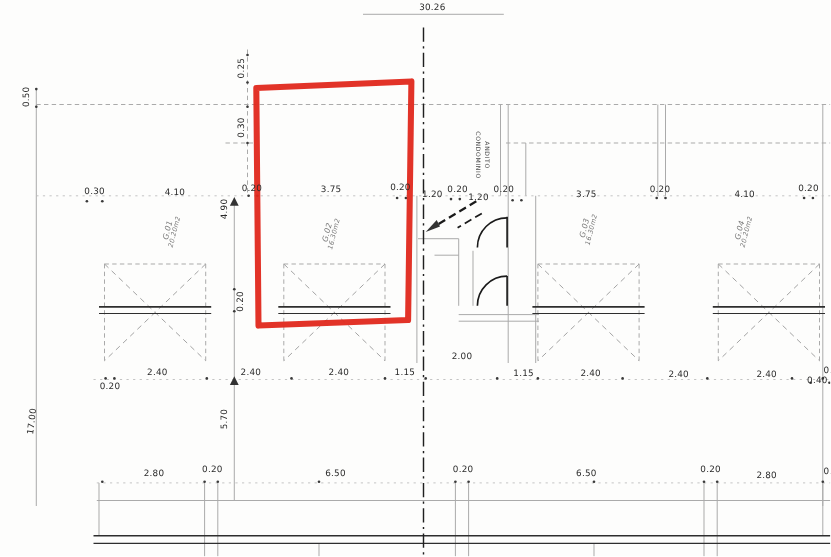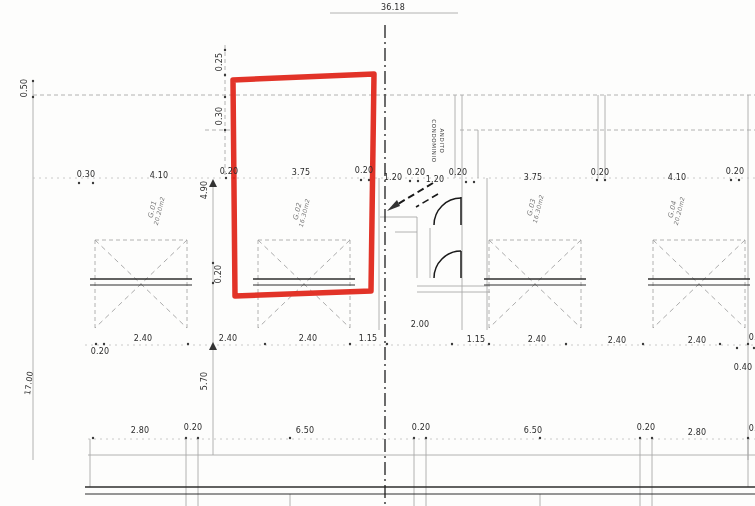--- a/index.html
+++ b/index.html
@@ -176,21 +176,21 @@
         <circle class="dot" cx="640" cy="438" r="1.2"></circle>
     <circle class="dot" cx="652" cy="438" r="1.2"></circle>
         <circle class="dot" cx="748" cy="438" r="1.2"></circle>
     <polygon class="tri" points="209,187 213,179 217,187"></polygon>
     <polygon class="tri" points="209,350 213,342 217,350"></polygon>
   </g>
 
   <path class="red" d="M233,80 L374,74 L371,291 L235,296 Z" stroke="#e0281c"></path>
 </svg>
 
-<span class="lbl" style="left:393px;top:7px">36.18</span>
+<span class="lbl" style="left:393px;top:7px">30.26</span>
 
 <span class="lbl" style="left:86px;top:174px">0.30</span>
 <span class="lbl" style="left:159px;top:175px">4.10</span>
 <span class="lbl" style="left:229px;top:171px">0.20</span>
 <span class="lbl" style="left:301px;top:172px">3.75</span>
 <span class="lbl" style="left:364px;top:170px">0.20</span>
 <span class="lbl" style="left:393px;top:177px">1.20</span>
 <span class="lbl" style="left:416px;top:172px">0.20</span>
 <span class="lbl" style="left:435px;top:179px">1.20</span>
 <span class="lbl" style="left:458px;top:172px">0.20</span>
@@ -203,21 +203,21 @@
 <span class="lbl" style="left:143px;top:338px">2.40</span>
 <span class="lbl" style="left:228px;top:338px">2.40</span>
 <span class="lbl" style="left:308px;top:338px">2.40</span>
 <span class="lbl" style="left:368px;top:338px">1.15</span>
 <span class="lbl" style="left:420px;top:324px">2.00</span>
 <span class="lbl" style="left:476px;top:339px">1.15</span>
 <span class="lbl" style="left:537px;top:339px">2.40</span>
 <span class="lbl" style="left:617px;top:340px">2.40</span>
 <span class="lbl" style="left:697px;top:340px">2.40</span>
 <span class="lbl" style="left:758px;top:337px">0.20</span>
-<span class="lbl" style="left:743px;top:367px">0.40</span>
+<span class="lbl" style="left:743px;top:346px">0.40</span>
 
 <span class="lbl" style="left:140px;top:430px">2.80</span>
 <span class="lbl" style="left:193px;top:427px">0.20</span>
 <span class="lbl" style="left:305px;top:430px">6.50</span>
 <span class="lbl" style="left:421px;top:427px">0.20</span>
 <span class="lbl" style="left:533px;top:430px">6.50</span>
 <span class="lbl" style="left:646px;top:427px">0.20</span>
 <span class="lbl" style="left:697px;top:432px">2.80</span>
 <span class="lbl" style="left:758px;top:428px">0.20</span>
 

